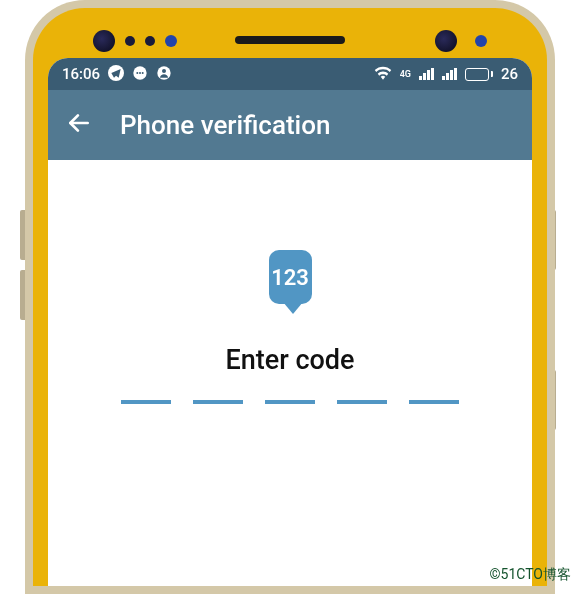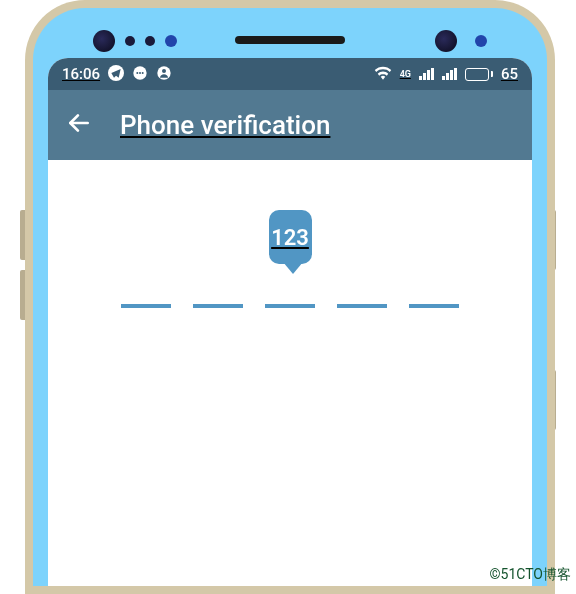--- a/index.html
+++ b/index.html
@@ -15,27 +15,26 @@
       position: absolute;
       top: 0;
       left: 25px;
       width: 530px;
       height: 594px;
       background: #d4c8a8;
       border-radius: 60px 60px 0 0;
       padding: 8px;
     }
     .phone-inner {
-      background: #7dd3fc;
+      background: #eab308;
       border-radius: 52px 52px 0 0;
       width: 100%;
       height: 100%;
       padding: 50px 15px 0 15px;
       position: relative;
-      text-decoration: underline;
     }
     .speaker {
       position: absolute;
       top: 28px;
       left: 50%;
       transform: translateX(-50%);
       width: 110px;
       height: 8px;
       background: #1a1a1a;
       border-radius: 4px;
@@ -136,20 +135,21 @@
       width: 43px;
       height: 54px;
       border-radius: 10px;
       display: flex;
       align-items: center;
       justify-content: center;
       font-size: 22px;
       font-weight: 600;
       position: relative;
       margin-bottom: 40px;
+      margin-top: 40px;
     }
     .sms-badge::after {
       content: "";
       position: absolute;
       bottom: -10px;
       left: 14px;
       width: 0;
       height: 0;
       border-left: 10px solid transparent;
       border-right: 10px solid transparent;
@@ -314,38 +314,39 @@
           <span class="signal-bars">
               <span></span>
               <span></span>
               <span></span>
               <span></span>
             </span>
           <span class="battery-wrap">
             <span class="battery"><span class="battery-fill"></span></span>
               <span class="battery-tip"></span>
           </span>
-          <span>65</span>
+          <span>26</span>
         </div>
       </div>
 
       <div class="app-bar">
         <span class="back-arrow">
           <svg width="26" height="26" viewBox="0 0 24 24" fill="none" stroke="#fff" stroke-width="2.5" stroke-linecap="round" stroke-linejoin="round">
               <line x1="20" y1="12" x2="4" y2="12"></line>
               <polyline points="11 5 4 12 11 19"></polyline>
             </svg>
         </span>
         <span class="app-title">Phone verification</span>
       </div>
 
       <div class="content">
         <div class="sms-badge">
           <span>123</span>
         </div>
+        <div class="heading">Enter code</div>
         <div class="code-inputs">
           <div class="code-slot"></div>
           <div class="code-slot"></div>
           <div class="code-slot"></div>
           <div class="code-slot"></div>
           <div class="code-slot"></div>
         </div>
       </div>
 
     </div>

